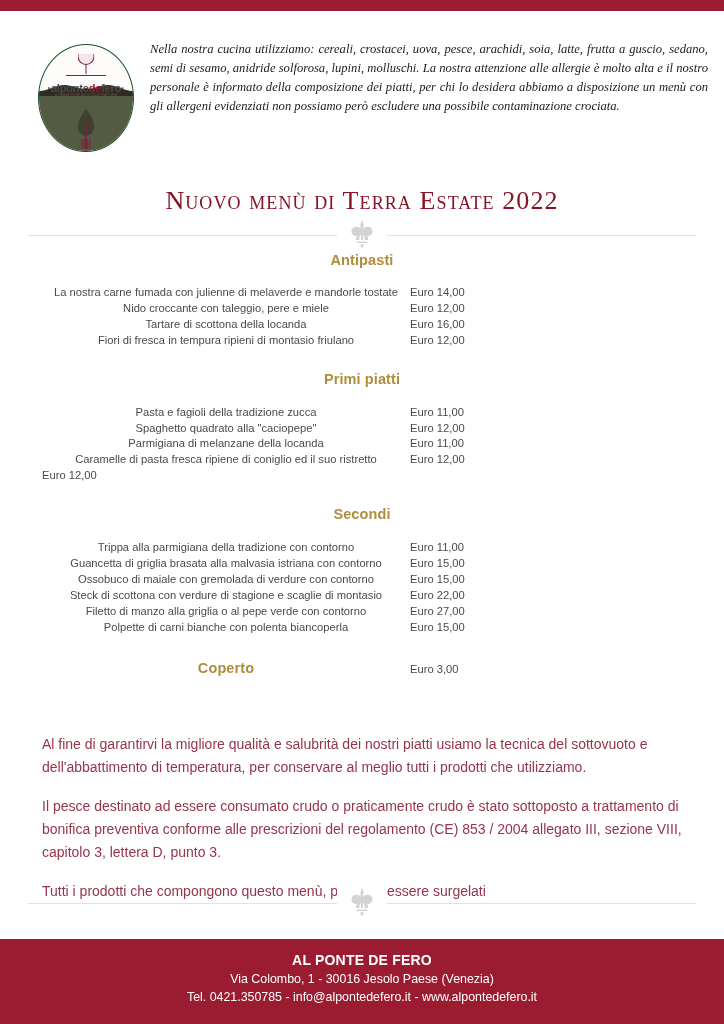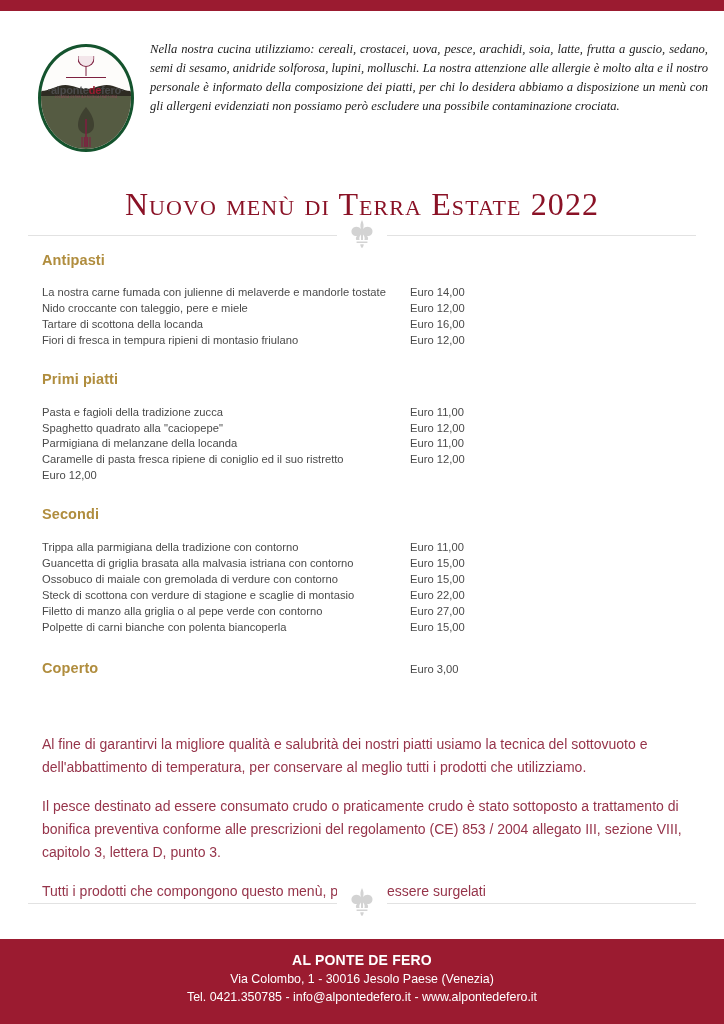--- a/index.html
+++ b/index.html
@@ -49,21 +49,21 @@
     flex: 0 0 150px;
   }
 
   .logo {
     position: relative;
     width: 96px;
     height: 108px;
     border-radius: 50% / 50%;
     background: #fdfcfa;
     overflow: hidden;
-    border: 3px solid #14532d;
+    border: 1px solid #14532d;
   }
   .logo-ground {
     position: absolute;
     bottom: 0; left: 0;
     width: 100%;
     height: 56%;
     background: #555b42;
   }
   .logo-hill {
     position: absolute;
@@ -138,21 +138,21 @@
     text-align: justify;
   }
 
   
   .title {
     position: absolute;
     top: 186px; left: 0;
     width: 724px;
     text-align: center;
     font-family: "Liberation Serif", serif;
-    font-size: 32px;
+    font-size: 26px;
     font-weight: 400;
     font-variant: small-caps;
     letter-spacing: 1.1px;
     color: #8a1226;
   }
 
   
   .ornament-row {
     position: absolute;
     left: 28px;
@@ -182,21 +182,21 @@
   }
 
   
   .menu {
     position: absolute;
     top: 252px;
     left: 42px;
     width: 640px;
   }
 
-  .section { margin-bottom: 0; }
+  .section { margin-bottom: 0; text-align: center; }
 
   .section-title {
     font-family: "Liberation Sans", sans-serif;
     font-size: 14.5px;
     font-weight: bold;
     color: #b08d3e;
     letter-spacing: 0.1px;
   }
 
   .items {

